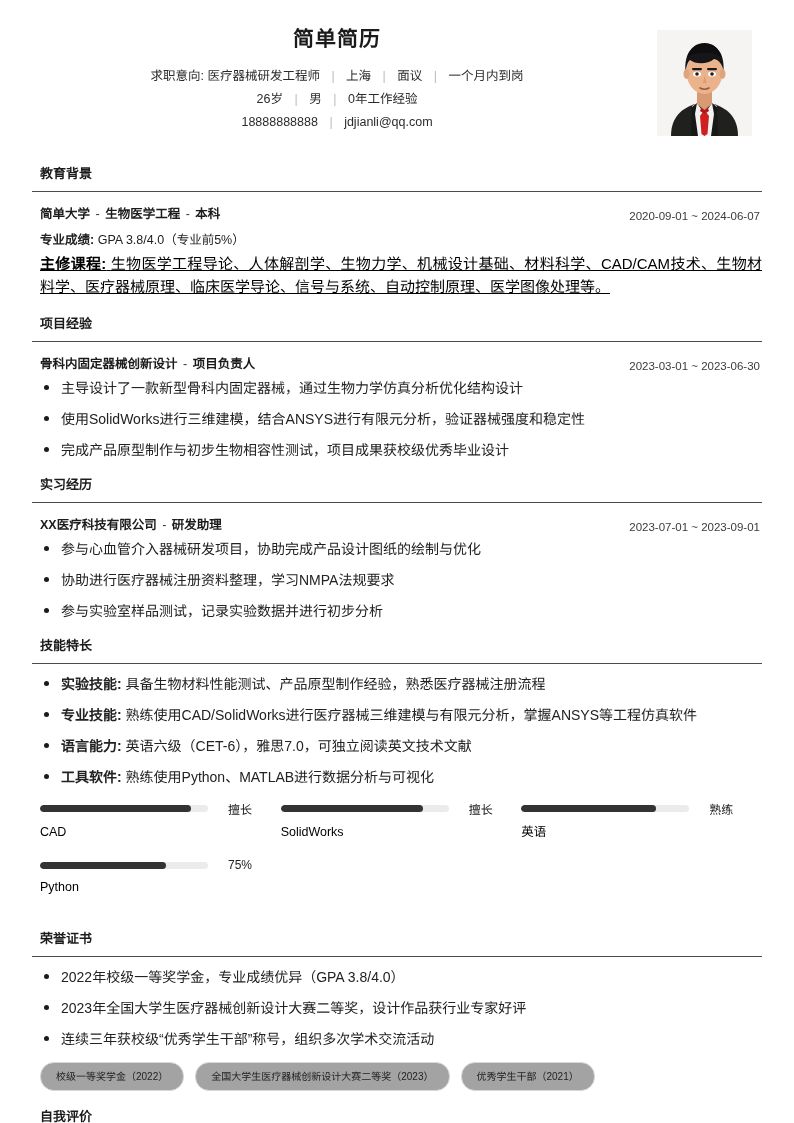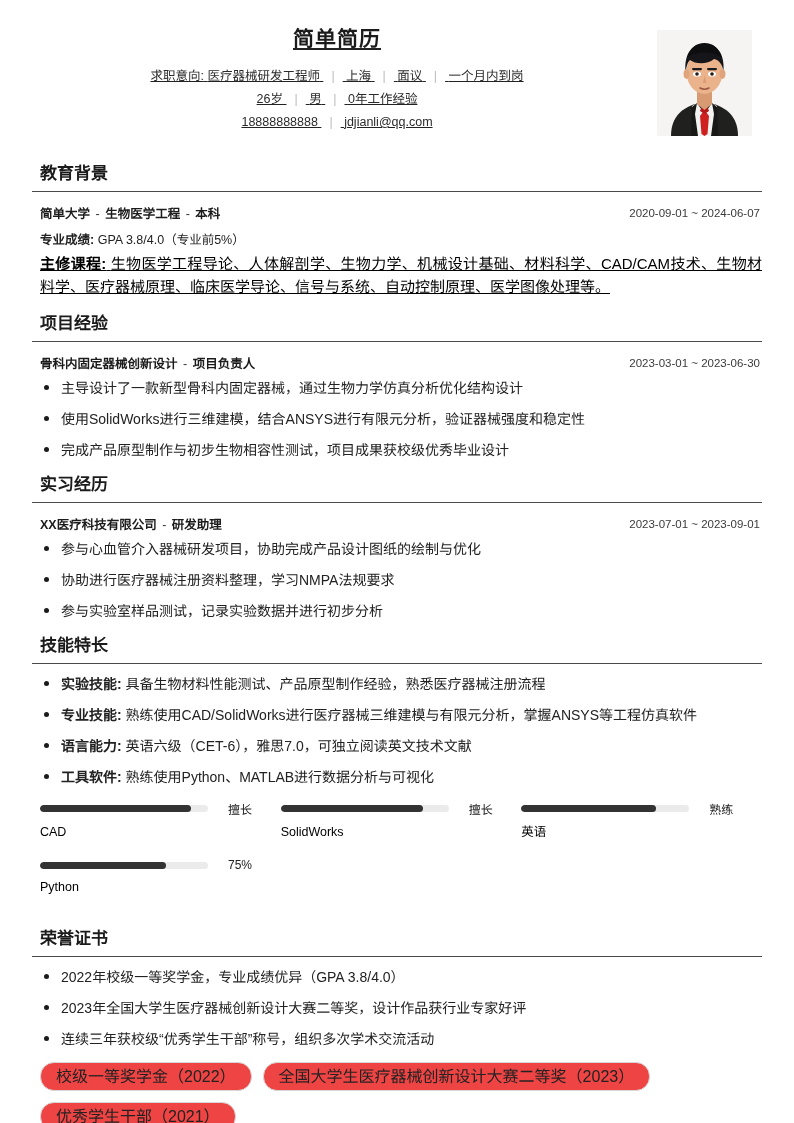--- a/index.html
+++ b/index.html
@@ -37,21 +37,20 @@
   
   .header {
     position: relative;
     padding: 6px 0 14px 0;
     min-height: 122px;
   }
 
   .header-main {
     padding-right: 120px;
     text-align: center;
-    text-decoration: underline;
   }
 
   .resume-title {
     font-size: 21px;
     font-weight: bold;
     letter-spacing: 1px;
     color: #1b1b1b;
     line-height: 30px;
     margin-bottom: 11px;
     text-align: center;
@@ -86,39 +85,39 @@
     overflow: hidden;
     background: #f4f3f1;
     border-radius: 2px;
   }
   .avatar svg { display: block; width: 100%; height: 100%; }
 
   
   .section { margin-top: 16px; }
 
   .section-title {
-    font-size: 17px;
+    font-size: 13px;
     font-weight: bold;
     color: #1b1b1b;
     line-height: 20px;
     padding: 0 0 7px 8px;
   }
 
   .section-rule {
     height: 1px;
     background: #4a4a4a;
     margin-bottom: 11px;
   }
 
   .entry { margin-bottom: 4px; }
 
   .entry-head {
     display: flex;
     justify-content: space-between;
-    align-items: center;
+    align-items: flex-end;
     padding: 0 2px 0 8px;
     margin-bottom: 7px;
   }
 
   .entry-head-left { font-size: 12.5px; color: #1b1b1b; }
   .entry-head-left .strong { font-weight: bold; }
   .entry-head-left .dash { font-weight: normal; color: #333; padding: 0 2px; }
 
   .entry-date {
     font-size: 11.5px;
@@ -226,23 +225,23 @@
     display: flex;
     flex-wrap: wrap;
     gap: 11px;
     padding-left: 8px;
     margin-top: 14px;
   }
 
   .chip {
     border: 1px solid #d8d8d8;
     border-radius: 14px;
-    background: #ef4444;
+    background: #a3a3a3;
     padding: 5px 15px;
-    font-size: 16px;
+    font-size: 10px;
     color: #222;
     line-height: 17px;
     white-space: nowrap;
   }
 </style>
 </head>
 <body style="background: rgb(241, 241, 241);">
 
 <div class="page">
   <div class="sheet">

